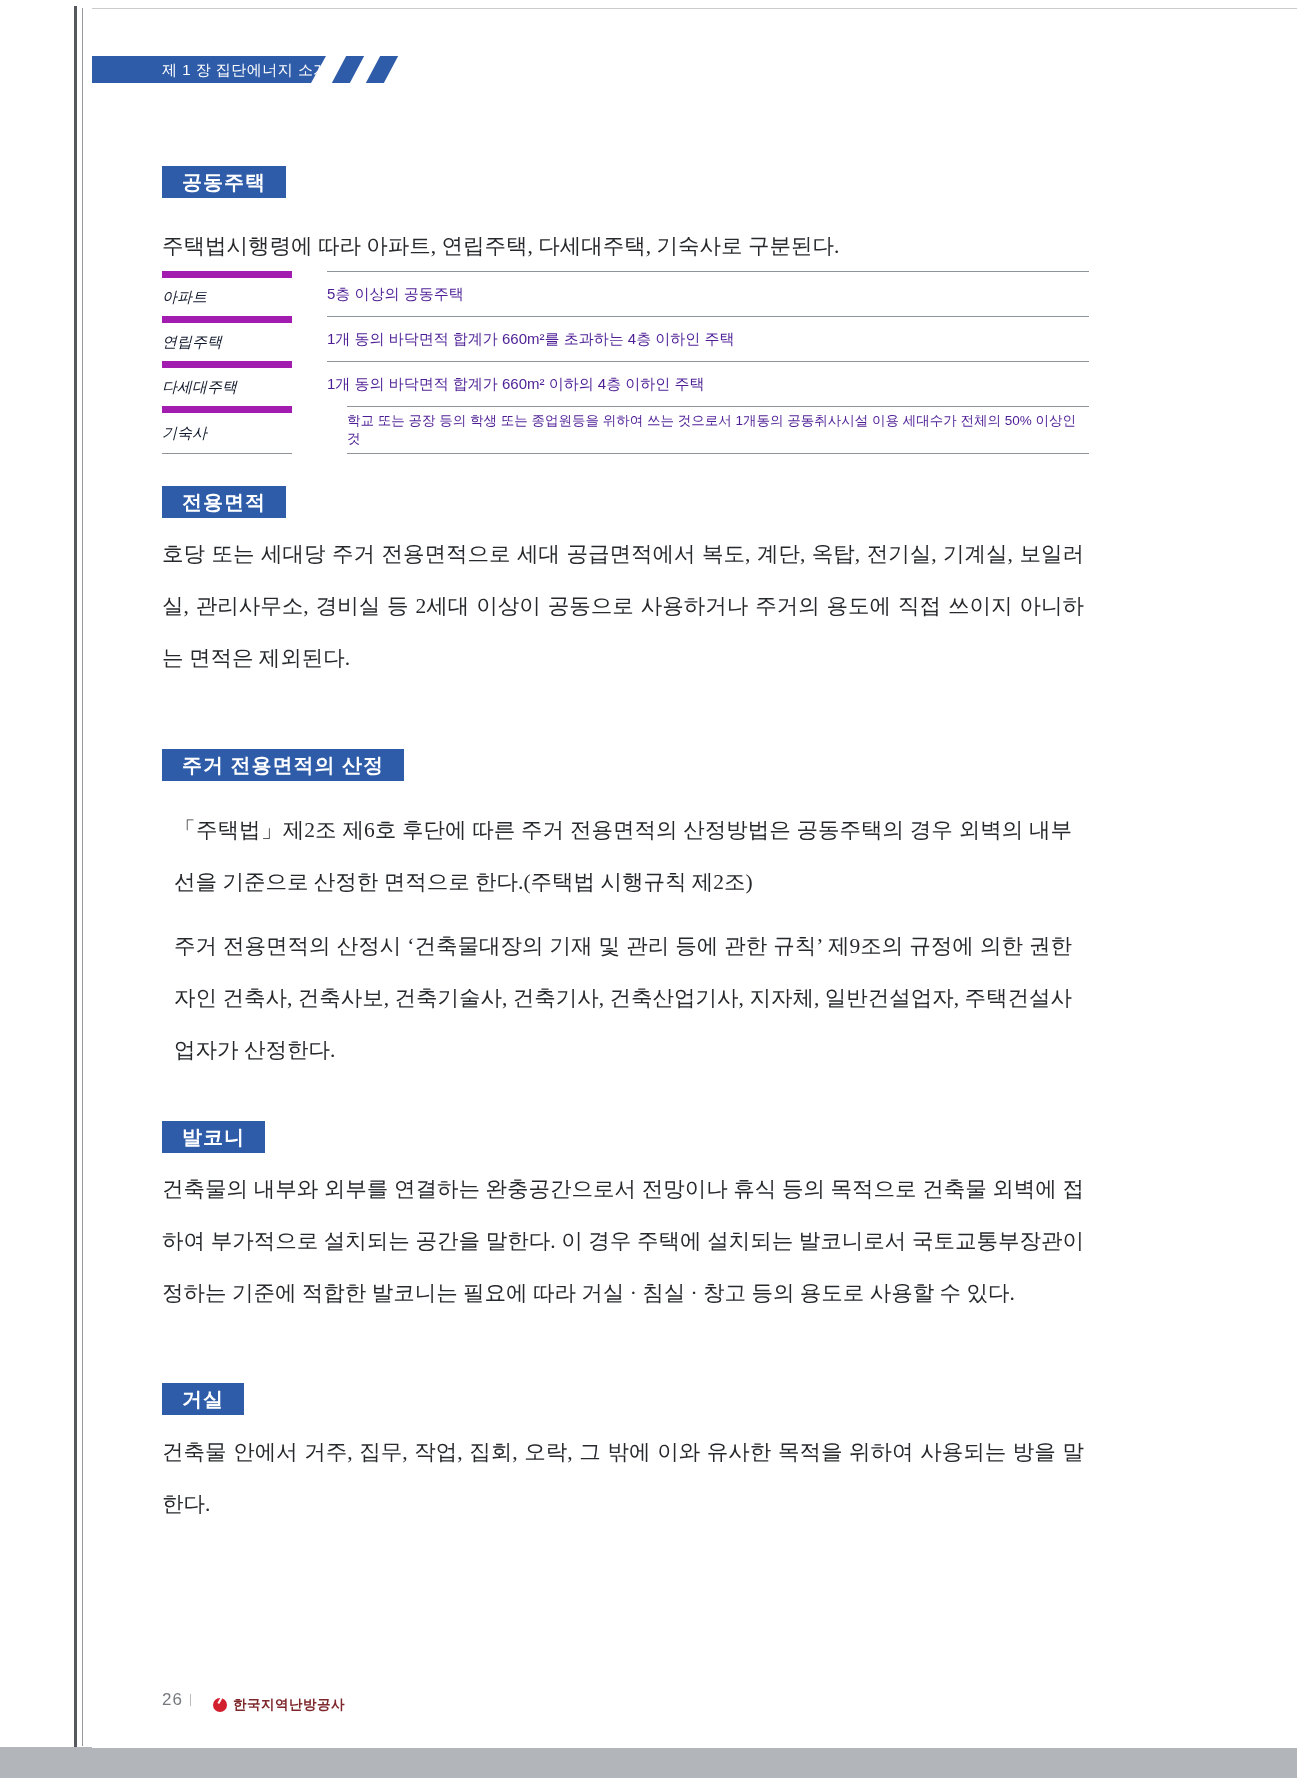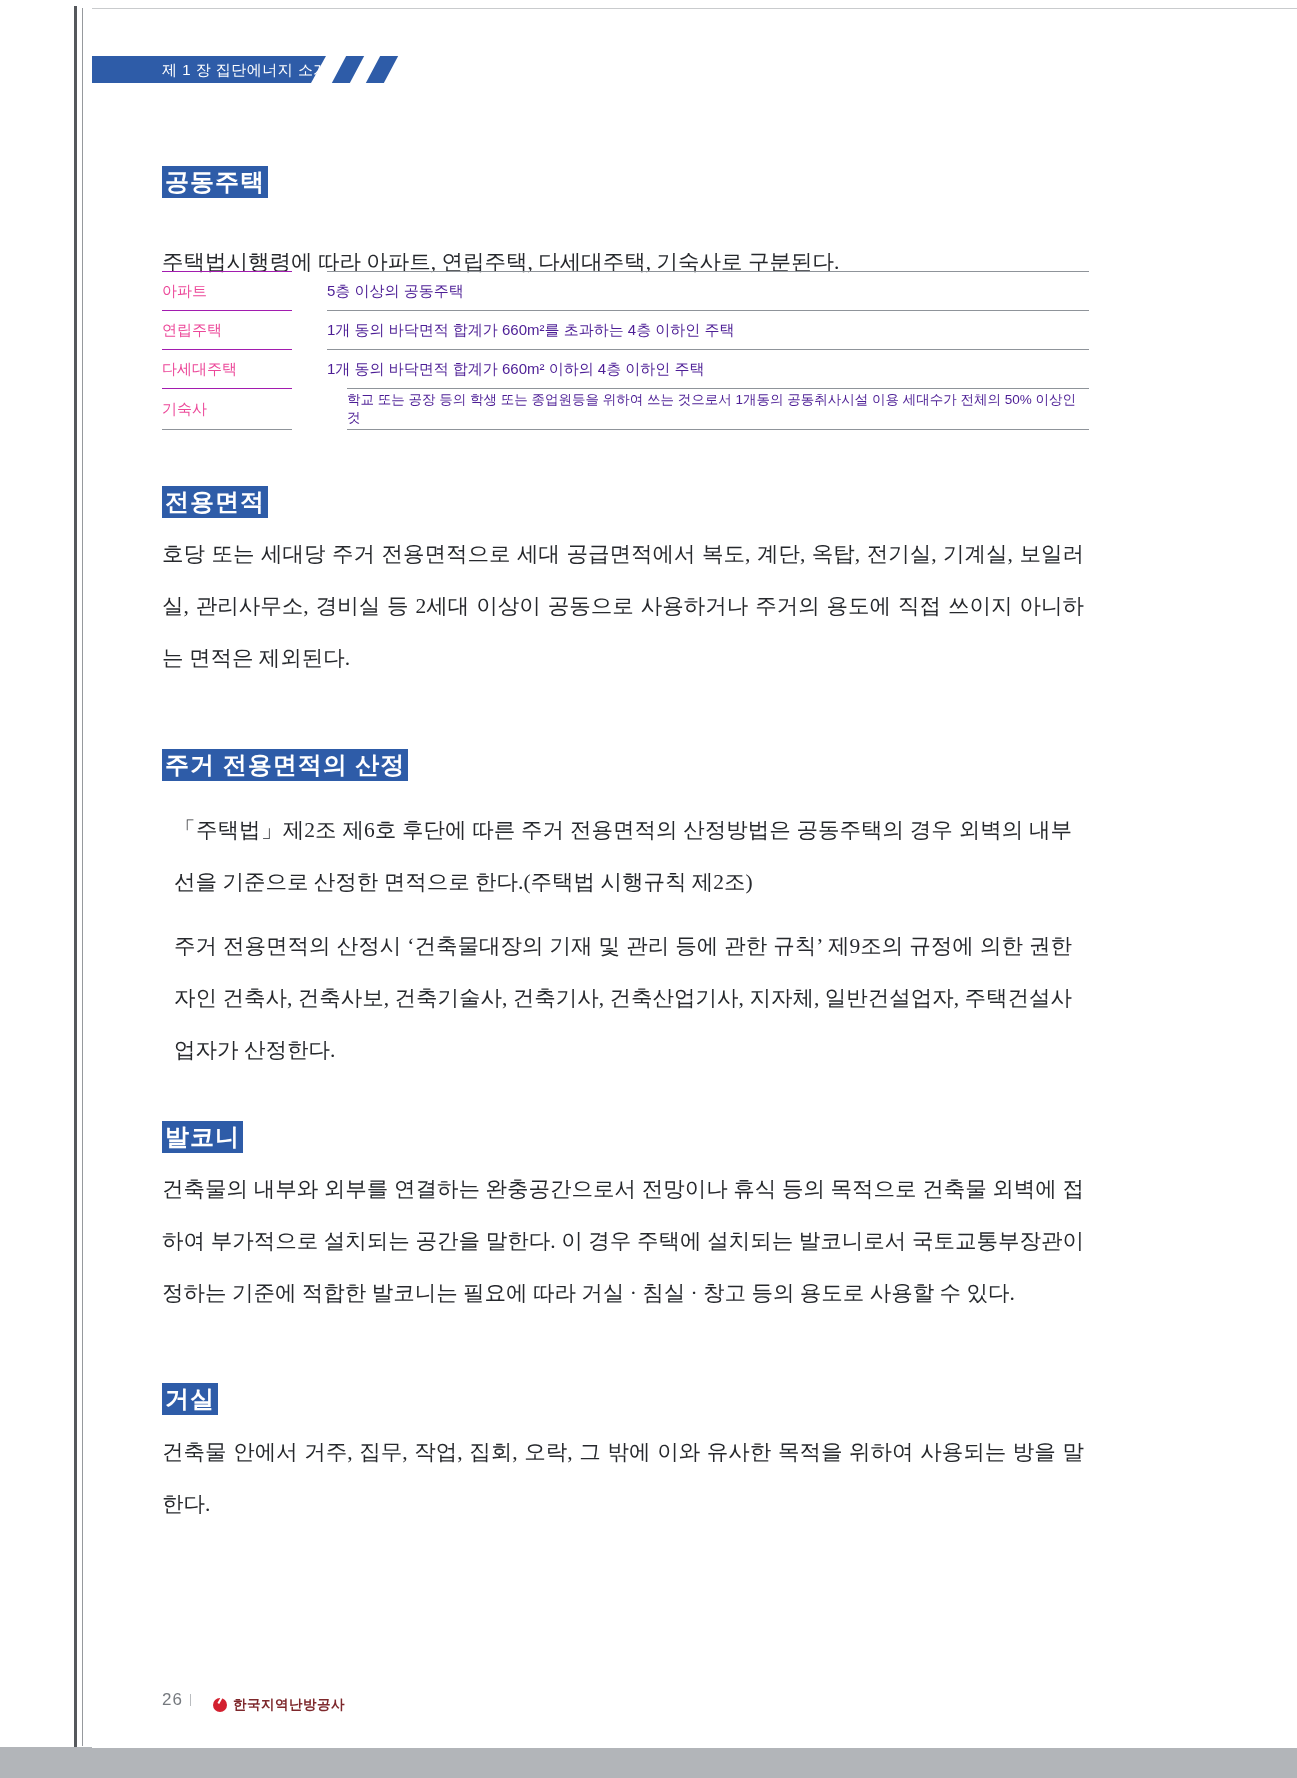--- a/index.html
+++ b/index.html
@@ -46,45 +46,45 @@
   .stripe {
     position: absolute; top: 47px; width: 18px; height: 27px;
     background: #2e5ca8; transform: skewX(-28deg);
   }
   .stripe.s1 { left: 247px; }
   .stripe.s2 { left: 281px; }
 
   
   .sec-label {
     position: absolute; left: 70px; height: 32px; line-height: 32px;
-    background: #2e5ca8; color: #ffffff; font-weight: bold; font-size: 24px;
-    padding: 0 3px; letter-spacing: 1px; white-space: nowrap;
+    background: #2e5ca8; color: #ffffff; font-weight: bold; font-size: 20px;
+    padding: 0 20px; letter-spacing: 1px; white-space: nowrap;
   }
 
   
   .para {
     position: absolute; left: 70px; width: 922px;
     font-family: "Liberation Serif", "DejaVu Serif", serif;
     font-size: 21.5px; color: #26282c;
     text-align: justify; line-height: 52px;
   }
   .para p { margin: 12px; }
   .intro {
     position: absolute; left: 70px; width: 922px;
     font-family: "Liberation Serif", "DejaVu Serif", serif;
-    font-size: 21.5px; color: #26282c; line-height: 30px; white-space: nowrap; margin-top: 16px;
+    font-size: 21.5px; color: #26282c; line-height: 30px; white-space: nowrap;
   }
 
   
   .tbl { position: absolute; left: 70px; top: 262px; width: 927px; }
   .tbl-row { display: flex; }
   .cell-term {
     width: 130px; min-height: 38px; display: flex; align-items: center;
-    border-top: 1px solid #a21caf;
-    color: #ec4899; font-size: 15px;
+    border-top: 7px solid #a21caf;
+    color: #0f172a; font-size: 15px; font-style: italic;
   }
   .cell-gap { width: 35px; }
   .cell-def {
     flex: 1; min-height: 38px; display: flex; align-items: center;
     border-top: 1px solid #8f949a;
     color: #4c1d95; font-size: 15px;
   }
   .tbl-row.last .cell-term, .tbl-row.last .cell-def {
     border-bottom: 1px solid #8f949a; min-height: 40px;
   }

